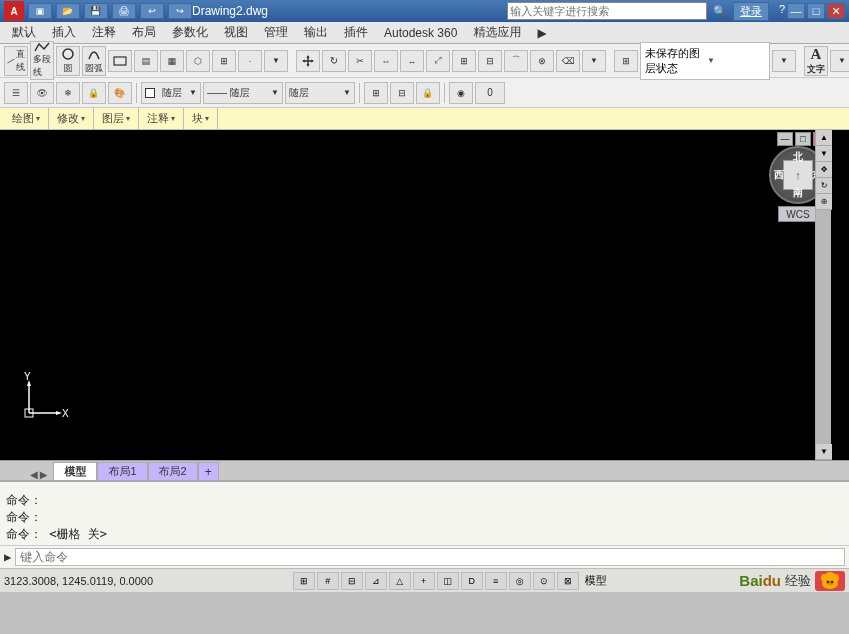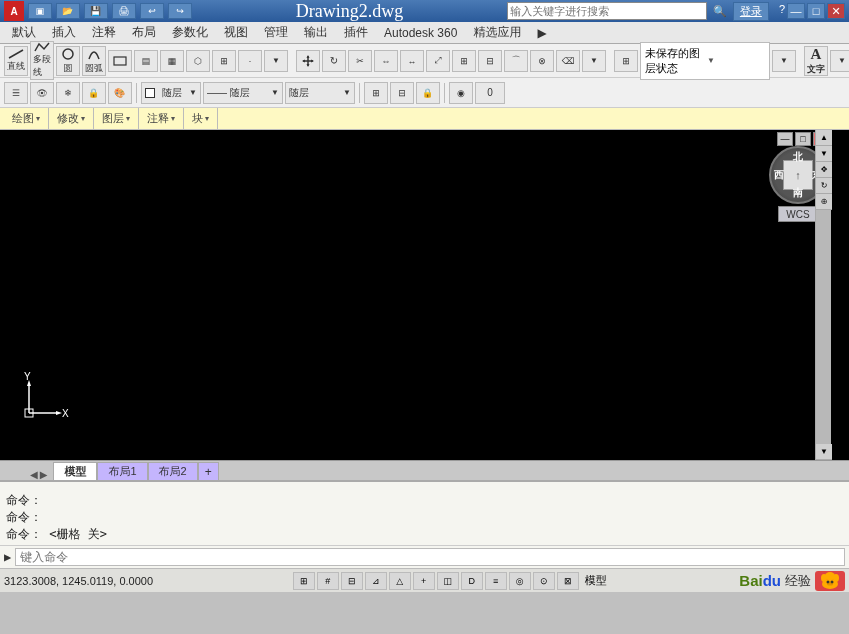--- a/index.html
+++ b/index.html
@@ -5,21 +5,21 @@
     * { margin: 0; padding: 0; box-sizing: border-box; }
     body { width: 849px; height: 634px; overflow: hidden; background: #c0c0c0; font-family: 'SimSun', '宋体', Arial, sans-serif; font-size: 12px; }
 
     
     #titlebar {
       width: 100%; height: 22px; background: linear-gradient(to bottom, #4a7ab5, #2a5a9a);
       display: flex; align-items: center; justify-content: space-between; padding: 0 4px;
       color: white; font-size: 12px;
     }
     #titlebar-left { display: flex; align-items: center; gap: 4px; }
-    #titlebar-center { flex: 1; text-align: center; font-size: 18px; font-family: Liberation Serif, serif; }
+    #titlebar-center { flex: 1; text-align: left; font-size: 12px; }
     #titlebar-right { display: flex; align-items: center; gap: 2px; }
     .title-btn {
       width: 18px; height: 16px; background: #5a8ac0; border: 1px solid #3a6aa0;
       color: white; font-size: 11px; cursor: pointer; display: flex; align-items: center; justify-content: center;
     }
     .title-btn.close { background: #c04040; }
     .autocad-logo { width: 20px; height: 20px; background: #cc2222; display: flex; align-items: center; justify-content: center; color: white; font-weight: bold; font-size: 10px; }
     #search-input-wrapper {
       background: white; border: 1px solid #888; display: flex; align-items: center;
       width: 200px; height: 18px; padding: 0 2px;
@@ -248,21 +248,21 @@
   <div class="menu-item">管理</div>
   <div class="menu-item">输出</div>
   <div class="menu-item">插件</div>
   <div class="menu-item">Autodesk 360</div>
   <div class="menu-item">精选应用</div>
   <div class="menu-item">▶</div>
 </div>
 
 <div class="toolbar-row" style="height:34px;">
 
-  <div class="tb-btn" style="flex-direction:column;font-size:9px;gap:1px;width:34px;height:30px;">
+  <div class="tb-btn" style="flex-direction:row;font-size:9px;gap:1px;width:34px;height:30px;">
     <svg width="16" height="10" viewBox="0 0 16 10">
         <line x1="1" y1="9" x2="15" y2="1" stroke="#333" stroke-width="1.5"></line>
       </svg>
     <span style="font-size:9px;">直线</span>
   </div>
   <div class="tb-btn" style="flex-direction:column;font-size:9px;gap:1px;width:34px;height:39px;">
     <svg width="16" height="10" viewBox="0 0 16 10">
         <polyline points="1,9 5,2 10,7 15,1" fill="none" stroke="#333" stroke-width="1.5"></polyline>
       </svg>
     <span style="font-size:9px;">多段线</span>
@@ -487,21 +487,21 @@
     <div class="st-icon" title="动态UCS">◫</div>
     <div class="st-icon" title="动态输入">D</div>
     <div class="st-icon" title="线宽">≡</div>
     <div class="st-icon" title="透明度">◎</div>
     <div class="st-icon" title="快捷特性">⊙</div>
     <div class="st-icon" title="选择循环">⊠</div>
     <span style="font-size:11px;margin:0 4px;cursor:pointer;">模型</span>
   </div>
   <div id="status-right">
     <span style="font-size:15px;font-weight:bold;font-family:Arial;">
-      <span style="color:#4d7c0f;">Bai</span><span style="color:#1d4ed8;text-align:right;">du</span>
+      <span style="color:#4d7c0f;">Bai</span><span style="color:#a16207;text-align:right;">du</span>
     </span>
     <span class="baidu-jy">经验</span>
     <div style="width:30px;height:20px;background:#dd4444;border-radius:3px;display:flex;align-items:center;justify-content:center;">
       <svg width="22" height="18" viewBox="0 0 22 18">
 
         <ellipse cx="11" cy="12" rx="8" ry="5" fill="#ffaa00"></ellipse>
         <ellipse cx="5" cy="6" rx="3" ry="4" fill="#ffaa00"></ellipse>
         <ellipse cx="17" cy="6" rx="3" ry="4" fill="#ffaa00"></ellipse>
         <ellipse cx="11" cy="4" rx="5" ry="4" fill="#ffaa00"></ellipse>
         <circle cx="9" cy="10" r="1.5" fill="#333"></circle>

